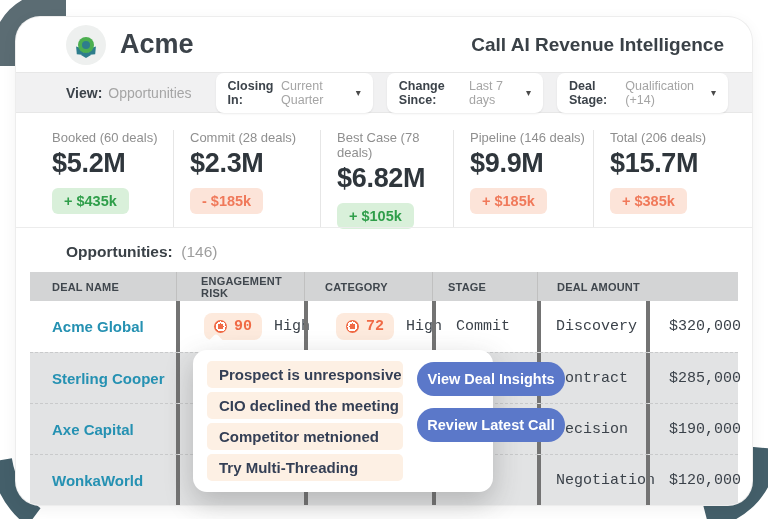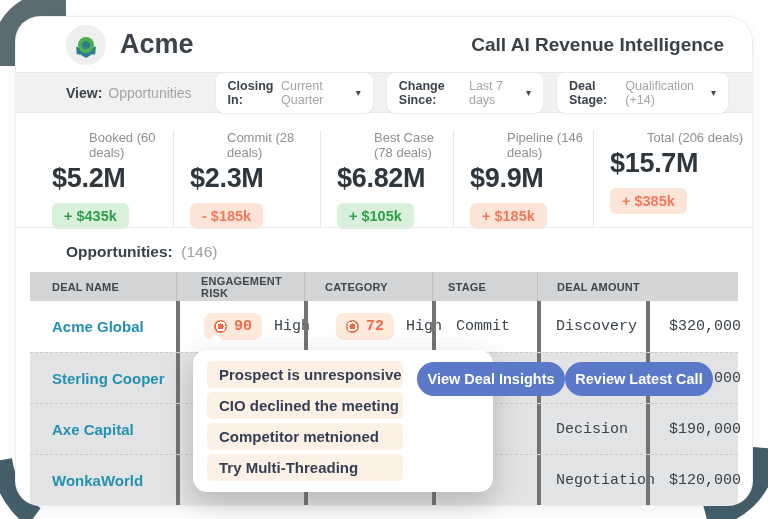--- a/index.html
+++ b/index.html
@@ -38,21 +38,21 @@
 
   
   .kpis { display:flex; flex:0 0 auto; height:114px; padding-top:17px; }
   .kpi { padding-left:16px; }
   .kpi:first-child { flex:0 0 157px; padding-left:36px; }
   .kpi:nth-child(2) { flex:0 0 147px; }
   .kpi:nth-child(3) { flex:0 0 133px; }
   .kpi:nth-child(4) { flex:0 0 140px; }
   .kpi:nth-child(5) { flex:1; }
   .kpi + .kpi { border-left:1px solid #e6e6e6; }
-  .kpi-label { font-size:13px; color:#8f8f8f;margin-left:37px; }
+  .kpi-label { font-size:13px; color:#8f8f8f; }
   .kpi-value { font-size:27px; font-weight:800; color:#2f363c; margin-top:3px; letter-spacing:-0.3px; }
   .kpi-delta { display:inline-block; margin-top:9px; border-radius:6px; padding:5px 12px;
     font-size:14.5px; font-weight:700; }
   .kpi-delta.positive { background:#d9f0da; color:#2f9e4a; }
   .kpi-delta.negative { background:#fce4d9; color:#f0795a; }
 
   
   .opps-line { border-top:1px solid #ececec; padding:15px 28px 11px 50px; flex:0 0 auto; }
   .opps-label { font-size:15.5px; font-weight:700; color:#3a4147; }
   .opps-count { font-size:15.5px; color:#9e9e9e; margin-left:4px; }
@@ -80,21 +80,21 @@
 
   
   .popup-caret { position:absolute; left:205px; top:338px; width:22px; height:22px;
     background:#ffffff; transform:rotate(45deg); border-radius:3px; z-index:4; }
   .popup { position:absolute; left:193px; top:350px; width:300px; z-index:5;
     background:#ffffff; border-radius:14px; padding:11px 14px;
     box-shadow:0 10px 28px rgba(60,60,60,0.28); display:flex; gap:14px; }
   .reasons { display:flex; flex-direction:column; gap:4px; width:196px; }
   .reason-pill { background:#fdf0e4; border-radius:5px; padding:4px 12px; font-size:15px;
     font-weight:600; color:#343f55; white-space:nowrap; line-height:19px; }
-  .popup-actions { display:flex; flex-direction:row; gap:0; padding-top:1px; }
+  .popup-actions { display:flex; flex-direction:column; gap:12px; padding-top:1px; }
   .popup-btn { width:148px; height:34px; border:none; border-radius:20px; background:#5b78c9;
     color:#ffffff; font-family:"Liberation Sans", sans-serif; font-size:14.5px;
     font-weight:700; cursor:pointer; }
 </style>
 </head>
 <body>
 
 <svg class="bg-accents" viewBox="0 0 768 519">
   <path d="M 3 66 Q 3 3 66 3" stroke="#5b6c73" stroke-width="26" fill="none"></path>
   <path d="M 1 460 Q 7 497 34 517" stroke="#445f6a" stroke-width="22" fill="none"></path>

